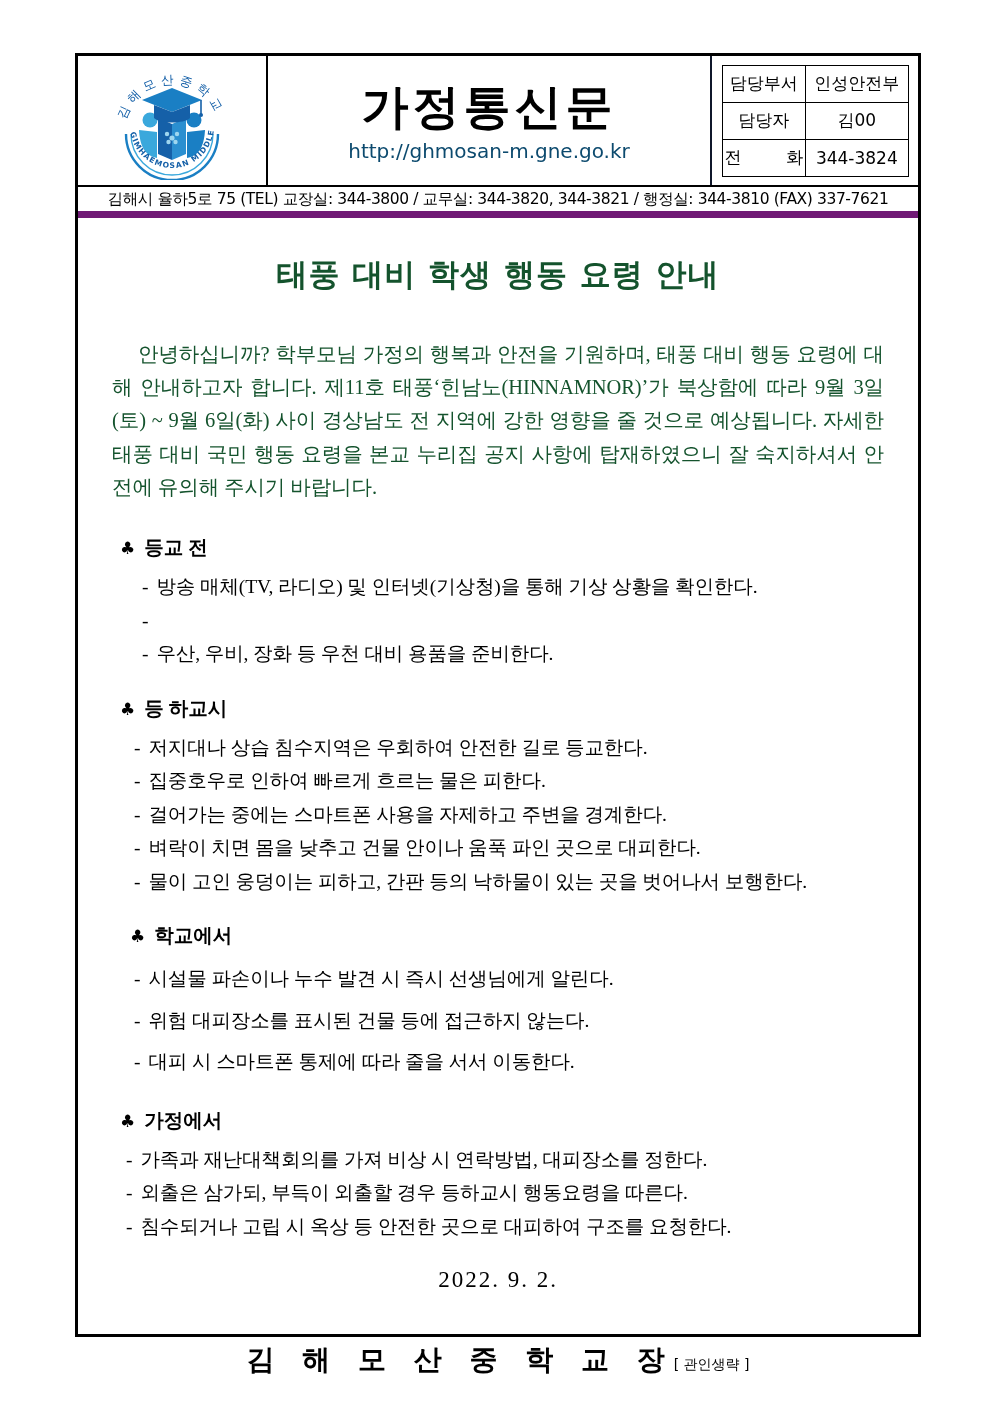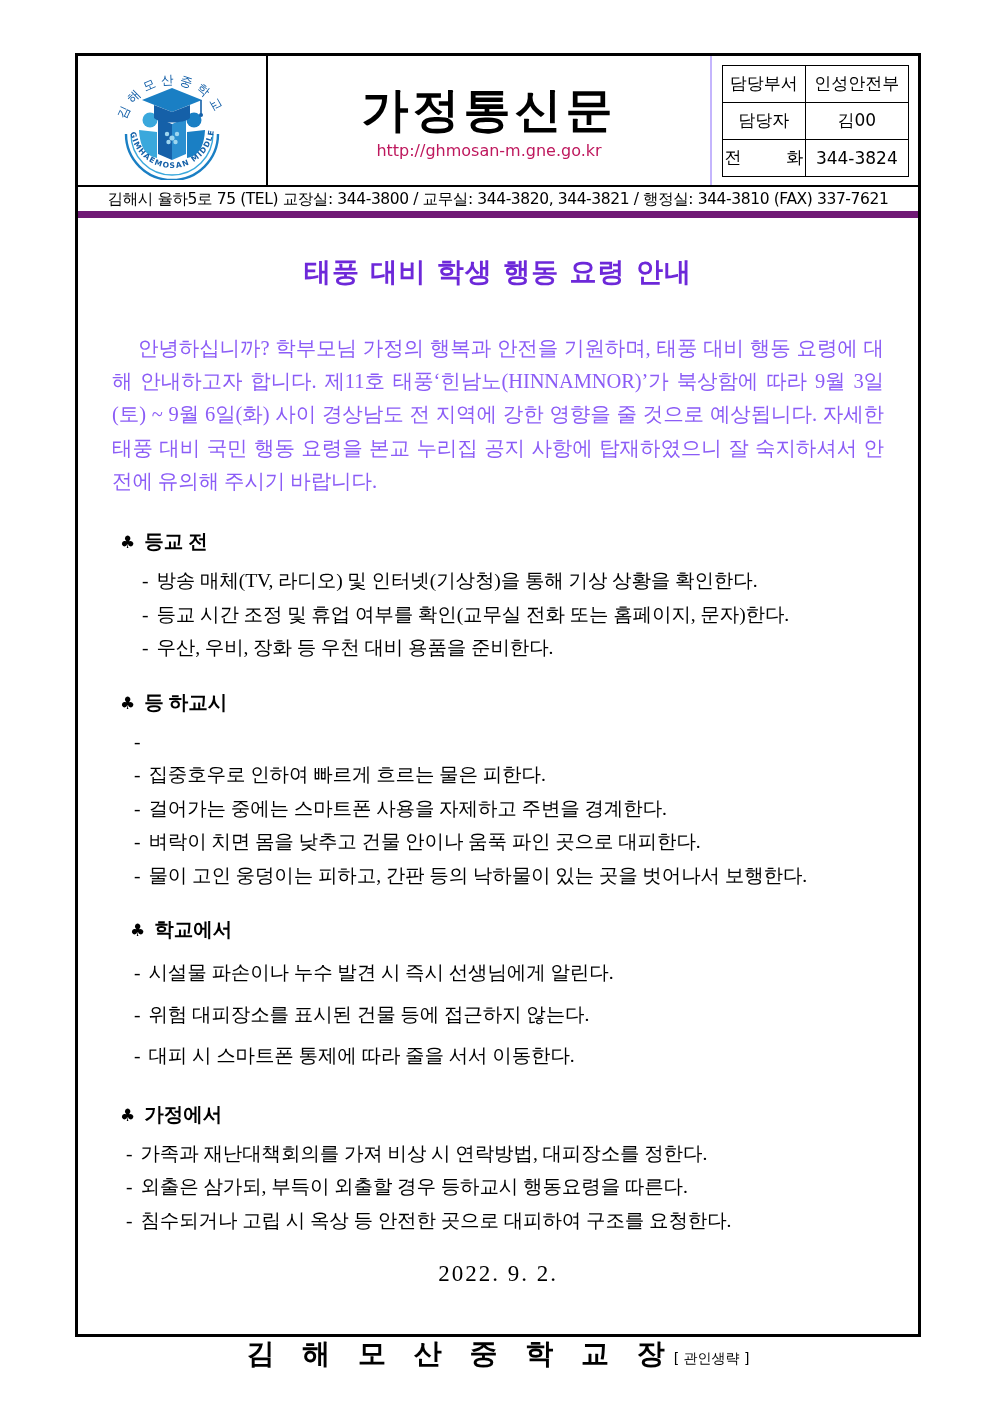--- a/index.html
+++ b/index.html
@@ -43,38 +43,38 @@
     align-items: center;
     justify-content: center;
     box-sizing: border-box;
   }
   .title-cell {
     flex: 1;
     display: flex;
     flex-direction: column;
     align-items: center;
     justify-content: center;
-    border-right: 2px solid #c4b5fd;
+    border-right: 2px solid #0f172a;
     box-sizing: border-box;
     padding-top: 4px;
   }
   .doc-title {
     font-family: "DejaVu Sans", sans-serif;
     font-size: 47px;
     font-weight: bold;
     letter-spacing: 4px;
     line-height: 1.05;
     color: #000;
   }
   .doc-url {
     font-family: "DejaVu Sans", sans-serif;
-    font-size: 16px;
+    font-size: 20px;
     letter-spacing: 0px;
     margin-top: 7px;
-    color: #be185d;
+    color: #0c4a6e;
   }
   .info-cell {
     width: 206px;
     display: flex;
     align-items: center;
     justify-content: center;
     box-sizing: border-box;
   }
   table.info-table {
     border-collapse: collapse;
@@ -114,33 +114,33 @@
     color: #000;
   }
 
   
   .body-area {
     padding: 36px 34px 0 34px;
   }
   .headline {
     text-align: center;
     font-family: "DejaVu Sans", sans-serif;
-    font-size: 27px;
+    font-size: 31px;
     font-weight: bold;
     letter-spacing: 1px;
     margin-bottom: 26px;
-    color: #6d28d9;
+    color: #14532d;
   }
   .intro {
     font-size: 20.5px;
     line-height: 1.62;
     text-indent: 26px;
     text-align: justify;
     letter-spacing: -0.1px;
-    color: #8b5cf6;
+    color: #14532d;
     margin-bottom: 30px;
     margin-top: 42px;
   }
 
   
   .section { margin-bottom: 24px; }
   .sec-head {
     display: flex;
     align-items: baseline;
     font-size: 19.5px;
@@ -298,37 +298,37 @@
         <span class="club">♣</span>
         <span>등교 전</span>
       </div>
       <ul class="sec-items">
         <li>
             <span class="dash">-</span>
             <span>방송 매체(TV, 라디오) 및 인터넷(기상청)을 통해 기상 상황을 확인한다.</span>
           </li>
         <li>
             <span class="dash">-</span>
-            <span>등교 시간 조정 및 휴업 여부를 확인(교무실 전화 또는 홈페이지, 문자)한다.</span>
           </li>
         <li>
             <span class="dash">-</span>
             <span>우산, 우비, 장화 등 우천 대비 용품을 준비한다.</span>
           </li>
       </ul>
     </div>
 
     <div class="section sec-pad-1">
       <div class="sec-head">
         <span class="club">♣</span>
         <span>등 하교시</span>
       </div>
       <ul class="sec-items">
         <li>
             <span class="dash">-</span>
+            <span>저지대나 상습 침수지역은 우회하여 안전한 길로 등교한다.</span>
           </li>
         <li>
             <span class="dash">-</span>
             <span>집중호우로 인하여 빠르게 흐르는 물은 피한다.</span>
           </li>
         <li>
             <span class="dash">-</span>
             <span>걸어가는 중에는 스마트폰 사용을 자제하고 주변을 경계한다.</span>
           </li>
         <li>

